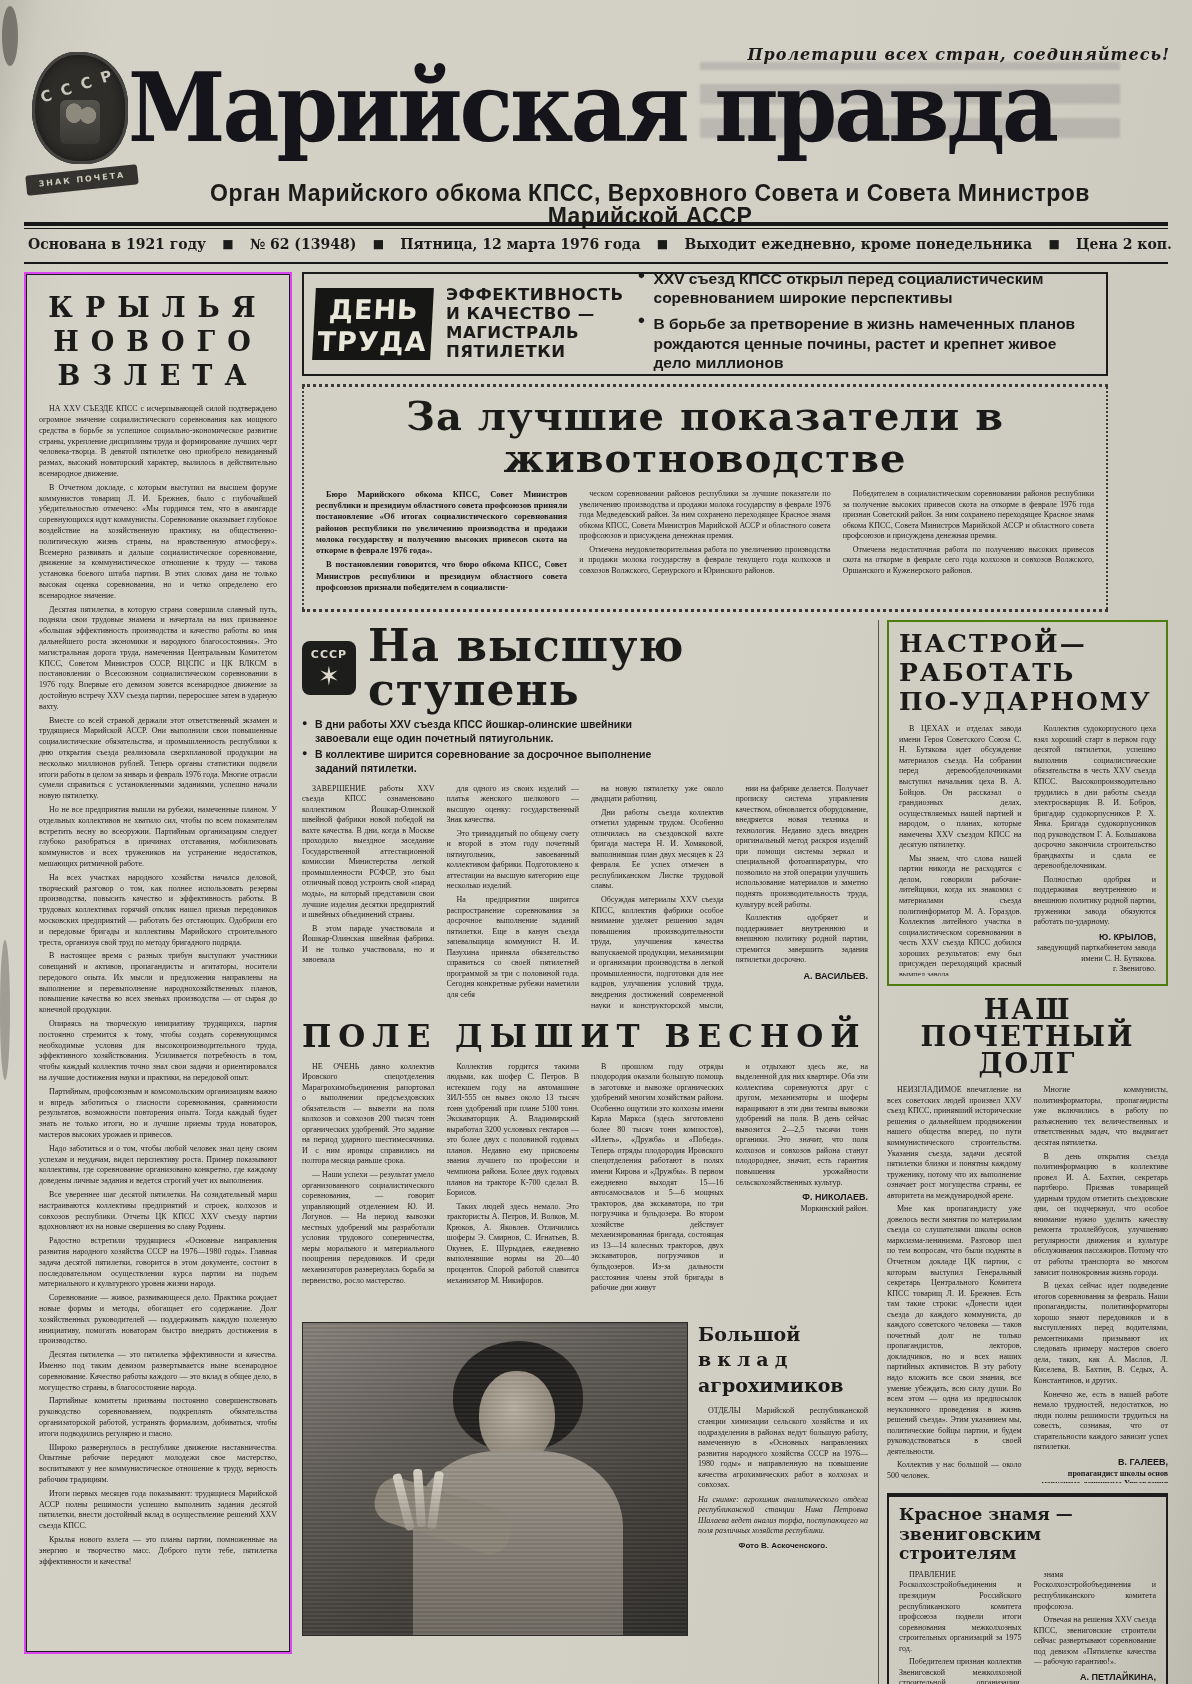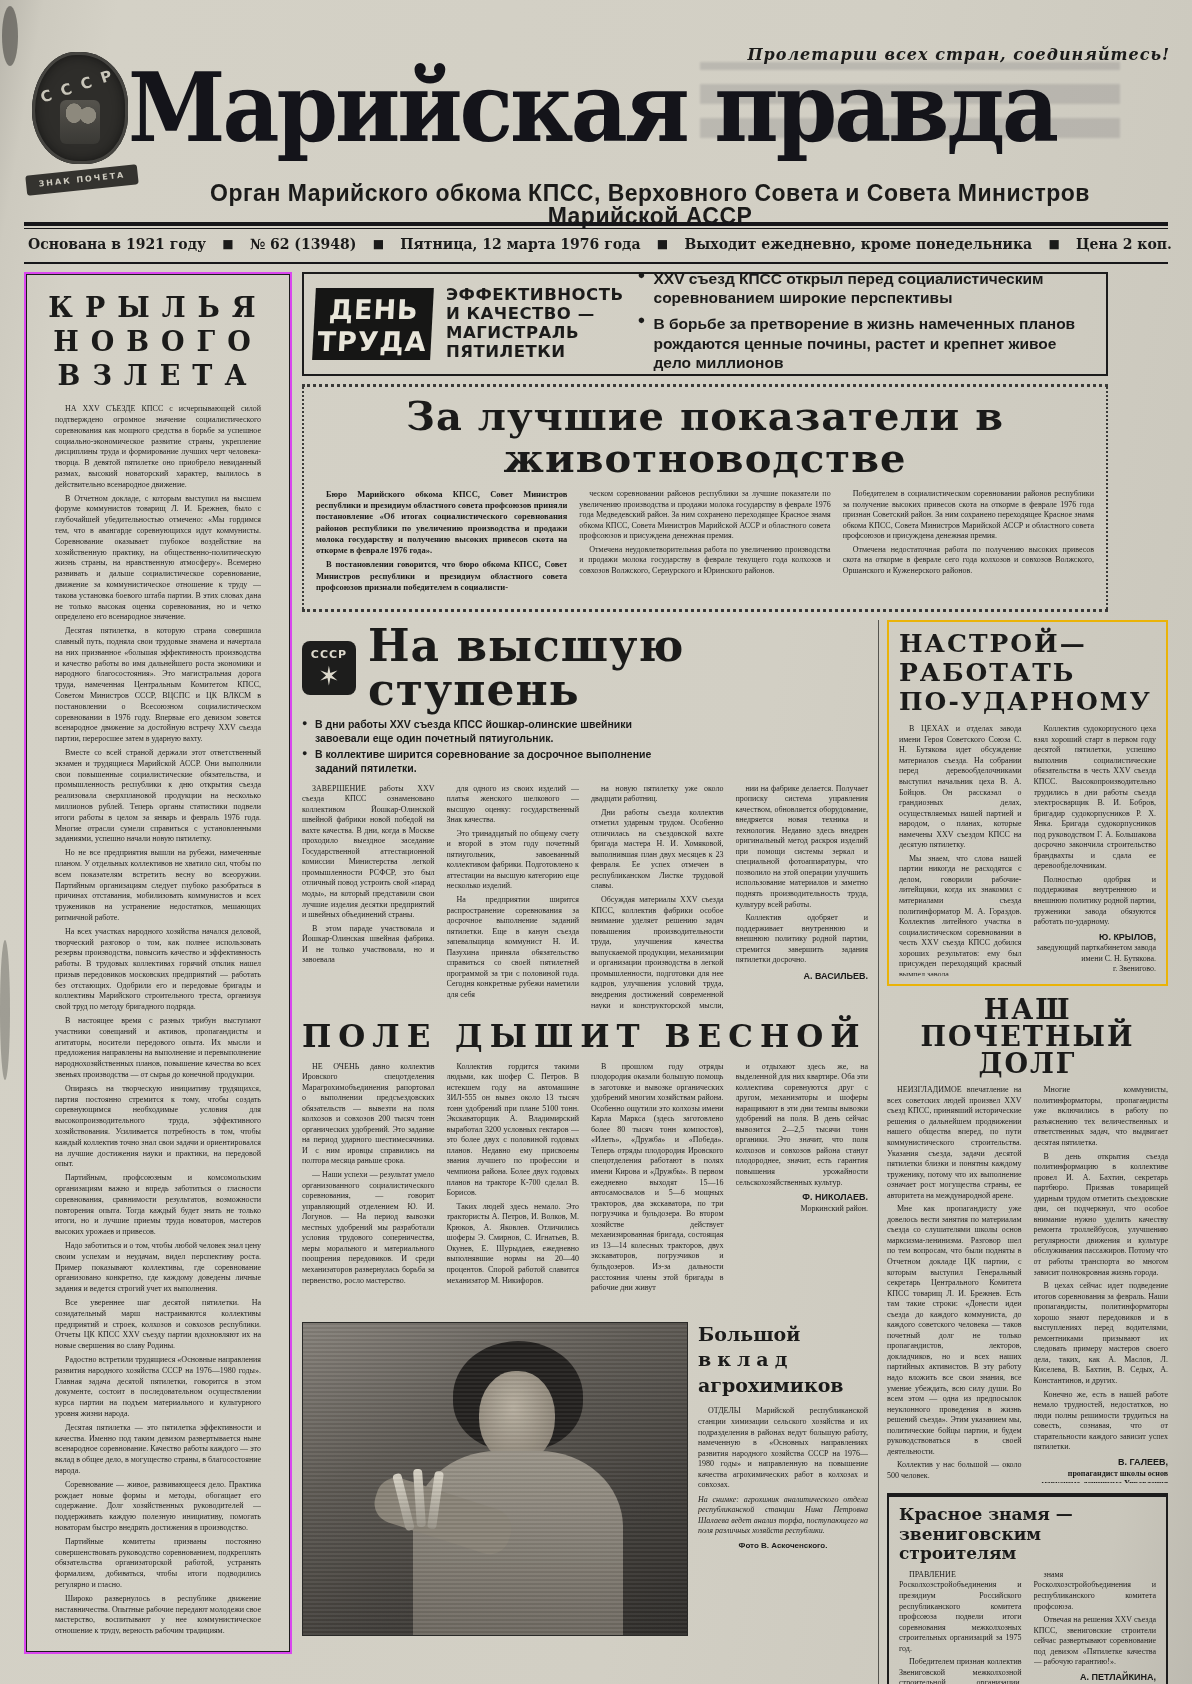--- a/index.html
+++ b/index.html
@@ -34,21 +34,21 @@
   .dateline .sq{font-size:12px;}
   .rule2{position:absolute;top:262px;left:24px;width:1144px;border-top:2px solid #17171a;}
   
   .main{position:absolute;top:272px;left:24px;width:1144px;display:flex;gap:10px;}
   .frame{border:2px solid #d946ef;padding:0;background:transparent;}
   .frame-inner{border:1px solid #1c1c1c;padding:10px 12px;height:100%;box-sizing:border-box;}
   
   .left-art{width:268px;flex:0 0 268px;height:1382px;box-sizing:border-box;}
   .left-title{font:bold 27px/1.25 "DejaVu Serif",serif;letter-spacing:12px;text-align:center;margin:6px 0 12px;}
   .body-sm{font:8px/1.35 "Liberation Serif",serif;text-align:justify;}
-  .body-sm p{margin:0 16px 3px;text-indent:10px;}
+  .body-sm p{margin:0 0 3px;text-indent:10px;}
   .right-zone{flex:1;display:flex;flex-direction:column;}
   
   .banner{width:806px;box-sizing:border-box;border:2px solid #1c1c1c;padding:8px 10px;display:flex;gap:14px;align-items:center;height:104px;}
   .dt-box{flex:0 0 118px;height:72px;background:#161615;color:#e8e5d9;text-align:center;
     font:bold 27px/1.2 "DejaVu Sans",sans-serif;letter-spacing:1px;padding-top:6px;box-sizing:border-box;transform:skewX(-3deg);}
   .dt-slogan{flex:0 0 175px;font:bold 16.5px/1.15 "DejaVu Sans",sans-serif;letter-spacing:.5px;position:relative;}
   .dt-bullets{flex:1;font:bold 15.5px/1.25 "Liberation Sans",sans-serif;}
   .dt-bullets p{margin:0 0 7px;position:relative;padding-left:16px;}
   .dt-bullets p::before{content:"●";position:absolute;left:0;top:-2px;font-size:13px;}
   
@@ -93,21 +93,21 @@
   .photo .tube1{top:150px;left:96px;transform:rotate(-14deg);}
   .photo .tube2{top:146px;left:112px;transform:rotate(-4deg);}
   .photo .tube3{top:148px;left:128px;transform:rotate(8deg);}
   .agro{flex:1;overflow:hidden;}
   .agro h2{font:bold 19px/1.35 "DejaVu Serif",serif;margin:0 0 8px;}
   .agro h2 .sp{letter-spacing:6px;}
   .agro .col{height:212px;}
   .agro .caption{font:italic 8px/1.3 "Liberation Serif",serif;margin-top:4px;}
   .agro .credit{font:bold 8px "Liberation Sans",sans-serif;text-align:center;margin-top:5px;}
   
-  .nastroy{border:2px solid #eab308;padding:8px 10px;box-sizing:border-box;}
+  .nastroy{border:2px solid #4d7c0f;padding:8px 10px;box-sizing:border-box;}
   .nastroy h1{font:bold 25px/1.15 "DejaVu Serif",serif;letter-spacing:2px;margin:0 0 8px;}
   .nastroy .col{height:252px;}
   
   .duty{margin-top:10px;}
   .duty h1{font:bold 27px/1 "DejaVu Serif",serif;letter-spacing:2px;text-align:center;margin:6px 0 8px;}
   .duty .col{height:398px;}
   
   .znamya{margin-top:10px;border:2px solid #1c1c1c;border-top:4px solid #1c1c1c;padding:6px 10px;box-sizing:border-box;}
   .znamya h2{font:bold 17px/1.15 "DejaVu Serif",serif;margin:2px 0 6px;}
   .znamya .col{height:128px;}
@@ -161,22 +161,22 @@
           <p>Десятая пятилетка, в которую страна совершила славный путь, подняла свои трудовые знамена и начертала на них призванное «большая эффективность производства и качество работы во имя дальнейшего роста экономики и народного благосостояния». Это магистральная дорога труда, намеченная Центральным Комитетом КПСС, Советом Министров СССР, ВЦСПС и ЦК ВЛКСМ в постановлении о Всесоюзном социалистическом соревновании в 1976 году. Впервые его девизом зовется всенародное движение за достойную встречу XXV съезда партии, переросшее затем в ударную вахту.</p>
           <p>Вместе со всей страной держали этот ответственный экзамен и трудящиеся Марийской АССР. Они выполнили свои повышенные социалистические обязательства, и промышленность республики к дню открытия съезда реализовала сверхплановой продукции на несколько миллионов рублей. Теперь органы статистики подвели итоги работы в целом за январь и февраль 1976 года. Многие отрасли сумели справиться с установленными заданиями, успешно начали новую пятилетку.</p>
           <p>Но не все предприятия вышли на рубежи, намеченные планом. У отдельных коллективов не хватило сил, чтобы по всем показателям встретить весну во всеоружии. Партийным организациям следует глубоко разобраться в причинах отставания, мобилизовать коммунистов и всех тружеников на устранение недостатков, мешающих ритмичной работе.</p>
           <p>На всех участках народного хозяйства начался деловой, творческий разговор о том, как полнее использовать резервы производства, повысить качество и эффективность работы. В трудовых коллективах горячий отклик нашел призыв передовиков московских предприятий — работать без отстающих. Одобрили его и передовые бригады и коллективы Марийского строительного треста, организуя свой труд по методу бригадного подряда.</p>
           <p>В настоящее время с разных трибун выступают участники совещаний и активов, пропагандисты и агитаторы, носители передового опыта. Их мысли и предложения направлены на выполнение и перевыполнение народнохозяйственных планов, повышение качества во всех звеньях производства — от сырья до конечной продукции.</p>
           <p>Опираясь на творческую инициативу трудящихся, партия постоянно стремится к тому, чтобы создать соревнующимся необходимые условия для высокопроизводительного труда, эффективного хозяйствования. Усиливается потребность в том, чтобы каждый коллектив точно знал свои задачи и ориентировался на лучшие достижения науки и практики, на передовой опыт.</p>
           <p>Партийным, профсоюзным и комсомольским организациям важно и впредь заботиться о гласности соревнования, сравнимости результатов, возможности повторения опыта. Тогда каждый будет знать не только итоги, но и лучшие приемы труда новаторов, мастеров высоких урожаев и привесов.</p>
           <p>Надо заботиться и о том, чтобы любой человек знал цену своим успехам и неудачам, видел перспективу роста. Пример показывают коллективы, где соревнование организовано конкретно, где каждому доведены личные задания и ведется строгий учет их выполнения.</p>
           <p>Все увереннее шаг десятой пятилетки. На созидательный марш настраиваются коллективы предприятий и строек, колхозов и совхозов республики. Отчеты ЦК КПСС XXV съезду партии вдохновляют их на новые свершения во славу Родины.</p>
           <p>Радостно встретили трудящиеся «Основные направления развития народного хозяйства СССР на 1976—1980 годы». Главная задача десятой пятилетки, говорится в этом документе, состоит в последовательном осуществлении курса партии на подъем материального и культурного уровня жизни народа.</p>
+          <p>Соревнование — живое, развивающееся дело. Практика рождает новые формы и методы, обогащает его содержание. Долг хозяйственных руководителей — поддерживать каждую полезную инициативу, помогать новаторам быстро внедрять достижения в производство.</p>
           <p>Десятая пятилетка — это пятилетка эффективности и качества. Именно под таким девизом развертывается ныне всенародное соревнование. Качество работы каждого — это вклад в общее дело, в могущество страны, в благосостояние народа.</p>
-          <p>Соревнование — живое, развивающееся дело. Практика рождает новые формы и методы, обогащает его содержание. Долг хозяйственных руководителей — поддерживать каждую полезную инициативу, помогать новаторам быстро внедрять достижения в производство.</p>
           <p>Партийные комитеты призваны постоянно совершенствовать руководство соревнованием, подкреплять обязательства организаторской работой, устранять формализм, добиваться, чтобы итоги подводились регулярно и гласно.</p>
           <p>Широко развернулось в республике движение наставничества. Опытные рабочие передают молодежи свое мастерство, воспитывают у нее коммунистическое отношение к труду, верность рабочим традициям.</p>
           <p>Итоги первых месяцев года показывают: трудящиеся Марийской АССР полны решимости успешно выполнить задания десятой пятилетки, внести достойный вклад в осуществление решений XXV съезда КПСС.</p>
           <p>Крылья нового взлета — это планы партии, помноженные на энергию и творчество масс. Доброго пути тебе, пятилетка эффективности и качества!</p>
         </div>
     </div>
   </div>
 
   <div class="right-zone">
 

